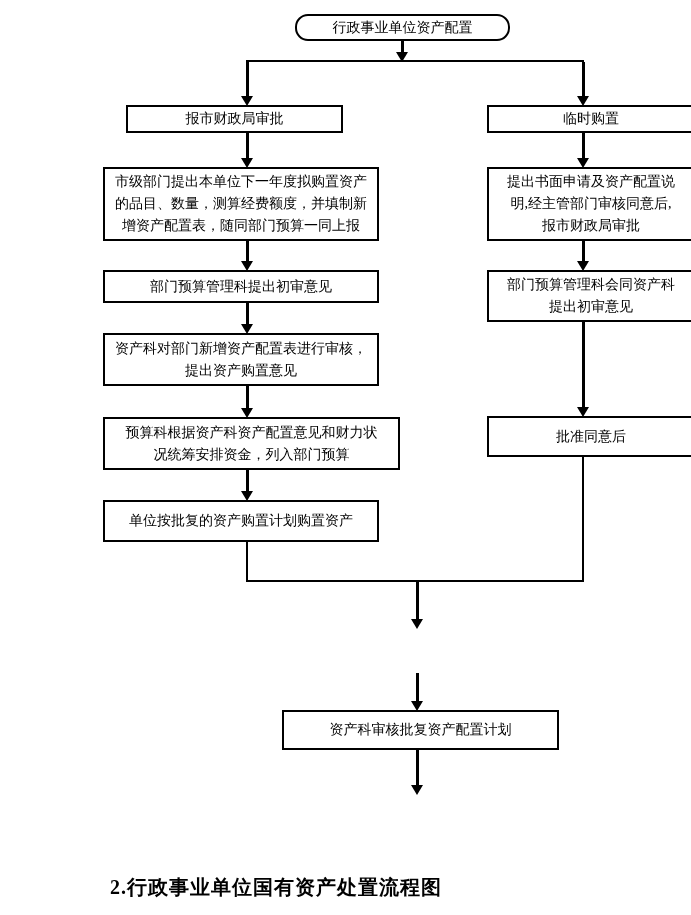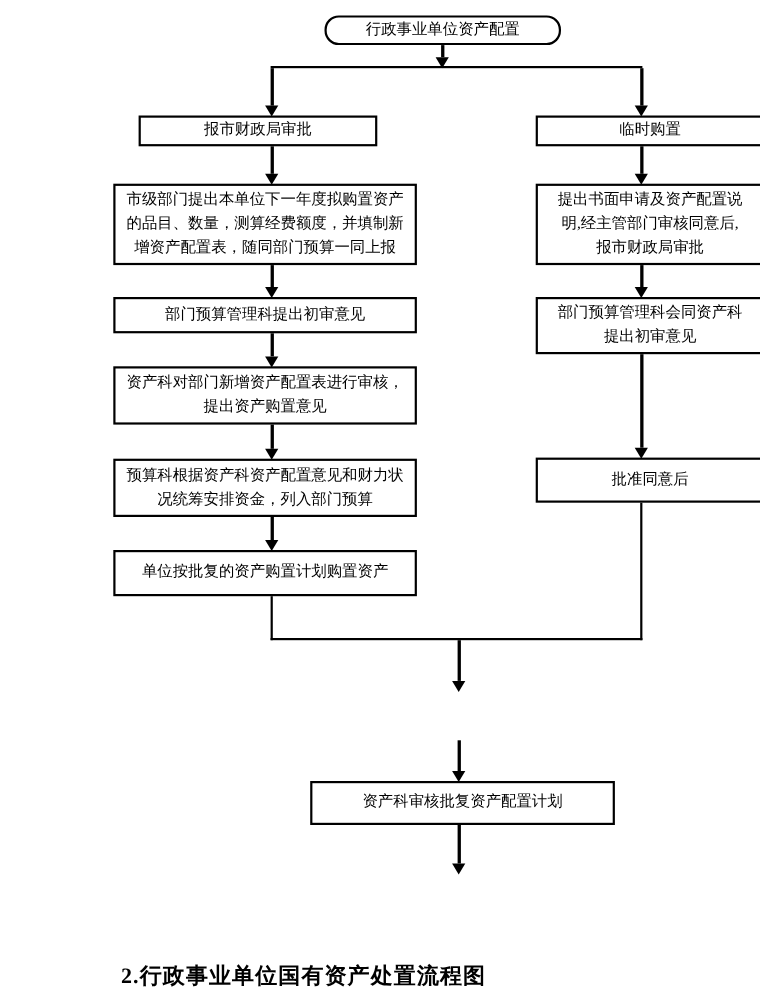--- a/index.html
+++ b/index.html
@@ -48,21 +48,21 @@
 
   
   #root    { left: 295px; top: 14px;  width: 215px; height: 27px; border-radius: 13px; }
   #lhead   { left: 126px; top: 105px; width: 217px; height: 28px; }
   #rhead   { left: 487px; top: 105px; width: 208px; height: 28px; }
   #l3      { left: 103px; top: 167px; width: 276px; height: 74px; }
   #r3      { left: 487px; top: 167px; width: 208px; height: 74px; }
   #l4      { left: 103px; top: 270px; width: 276px; height: 33px; text-align: center; }
   #r4      { left: 487px; top: 270px; width: 208px; height: 52px; }
   #l5      { left: 103px; top: 333px; width: 276px; height: 53px; }
-  #l6      { left: 103px; top: 417px; width: 276px; height: 53px; }
+  #l6      { left: 103px; top: 417px; width: 297px; height: 53px; }
   #r5      { left: 487px; top: 416px; width: 208px; height: 41px; }
   #l7      { left: 103px; top: 500px; width: 276px; height: 42px; }
   #m1      { left: 277px; top: 628px; width: 275px; height: 45px; }
   #m2      { left: 282px; top: 710px; width: 277px; height: 40px; }
   #m3      { left: 282px; top: 794px; width: 284px; height: 42px; }
 </style>
 </head>
 <body>
 
 <div class="stage">

